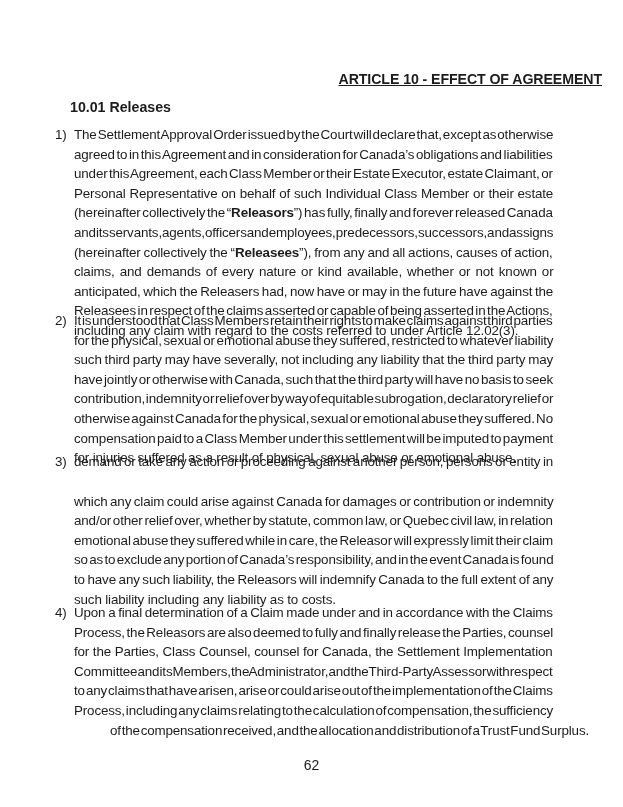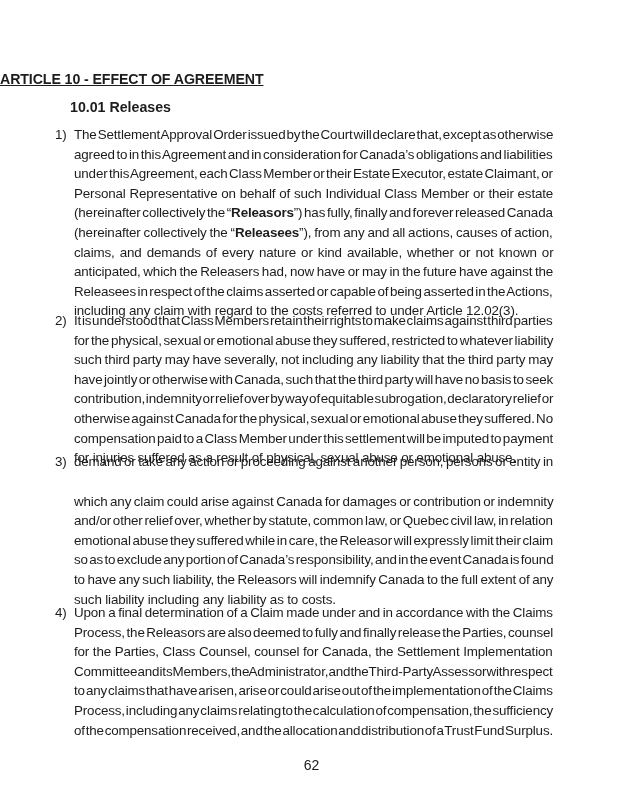--- a/index.html
+++ b/index.html
@@ -19,21 +19,21 @@
       position: absolute;
       left: 0; top: 0;
       width: 623px;
       height: 807px;
     }
     .article-title {
       position: absolute;
       top: 71px;
       left: 0;
       width: 602px;
-      text-align: left;
+      text-align: right;
       font-weight: bold;
       font-size: 14.2px;
       text-decoration: underline;
       letter-spacing: -0.1px;
     }
     .section-heading {
       position: absolute;
       top: 99px;
       left: 70px;
       font-weight: bold;
@@ -86,20 +86,21 @@
   <div class="section-heading">10.01 Releases</div>
 
   <div class="clause" style="top:125px;">
     <span class="clause-num">1)</span>
     <div class="clause-body">
       <span class="line" style="display: block; word-spacing: -2.53846px; text-align-last: left;">The Settlement Approval Order issued by the Court will declare that, except as otherwise</span>
       <span class="line" style="display: block; word-spacing: -1.91667px; text-align-last: left;">agreed to in this Agreement and in consideration for Canada’s obligations and liabilities</span>
       <span class="line" style="display: block; word-spacing: -2.08333px; text-align-last: left;">under this Agreement, each Class Member or their Estate Executor, estate Claimant, or</span>
       <span class="line" style="display: block; word-spacing: 0.272727px; text-align-last: left;">Personal Representative on behalf of such Individual Class Member or their estate</span>
       <span class="line" style="display: block; word-spacing: -1.9px; text-align-last: left;"><span>(hereinafter collectively the “</span><b>Releasors</b><span>”) has fully, finally and forever released Canada</span></span>
+      <span class="line" style="display: block; word-spacing: -3.5px; text-align-last: left;">and its servants, agents, officers and employees, predecessors, successors, and assigns</span>
       <span class="line" style="display: block; word-spacing: -0.636364px; text-align-last: left;"><span>(hereinafter collectively the “</span><b>Releasees</b><span>”), from any and all actions, causes of action,</span></span>
       <span class="line" style="display: block; word-spacing: 1.53846px; text-align-last: left;">claims, and demands of every nature or kind available, whether or not known or</span>
       <span class="line" style="display: block; word-spacing: -0.928571px; text-align-last: left;">anticipated, which the Releasers had, now have or may in the future have against the</span>
       <span class="line" style="display: block; word-spacing: -1.92857px; text-align-last: left;">Releasees in respect of the claims asserted or capable of being asserted in the Actions,</span>
       <span class="line last" style="display: block;">including any claim with regard to the costs referred to under Article 12.02(3).</span>
     </div>
   </div>
 
   <div class="clause" style="top:311px;">
     <span class="clause-num">2)</span>
@@ -130,19 +131,19 @@
 
   <div class="clause" style="top:603px;">
     <span class="clause-num">4)</span>
     <div class="clause-body">
       <span class="line" style="display: block; word-spacing: -0.857143px; text-align-last: left;">Upon a final determination of a Claim made under and in accordance with the Claims</span>
       <span class="line" style="display: block; word-spacing: -1.92308px; text-align-last: left;">Process, the Releasors are also deemed to fully and finally release the Parties, counsel</span>
       <span class="line" style="display: block; word-spacing: 0.1px; text-align-last: left;">for the Parties, Class Counsel, counsel for Canada, the Settlement Implementation</span>
       <span class="line" style="display: block; word-spacing: -3.45455px; text-align-last: left;">Committee and its Members, the Administrator, and the Third-Party Assessor with respect</span>
       <span class="line" style="display: block; word-spacing: -2.5625px; text-align-last: left;">to any claims that have arisen, arise or could arise out of the implementation of the Claims</span>
       <span class="line" style="display: block; word-spacing: -2.63636px; text-align-last: left;">Process, including any claims relating to the calculation of compensation, the sufficiency</span>
-      <span class="line" style="display: block; word-spacing: -2.76923px; text-align-last: left;">of the compensation received, and the allocation and distribution of a Trust Fund Surplus.</span>
+      <span class="line" style="display: block; word-spacing: -2.76923px; text-align-last: left; margin-left: 36px;">of the compensation received, and the allocation and distribution of a Trust Fund Surplus.</span>
     </div>
   </div>
 
   <div class="page-number">62</div>
 
 </div>
 
 </body></html>

